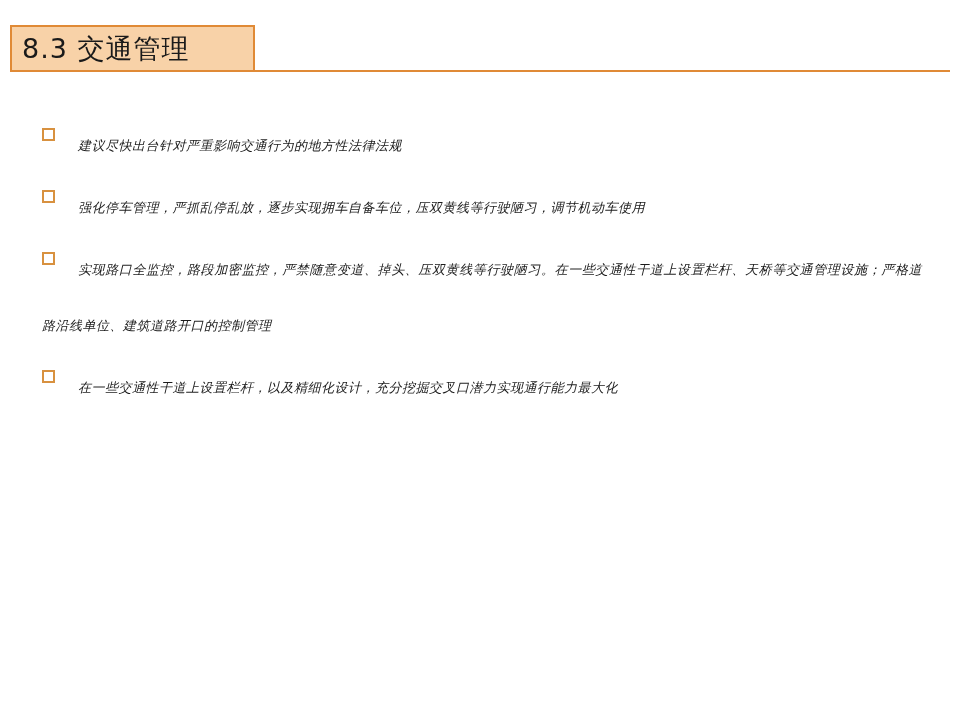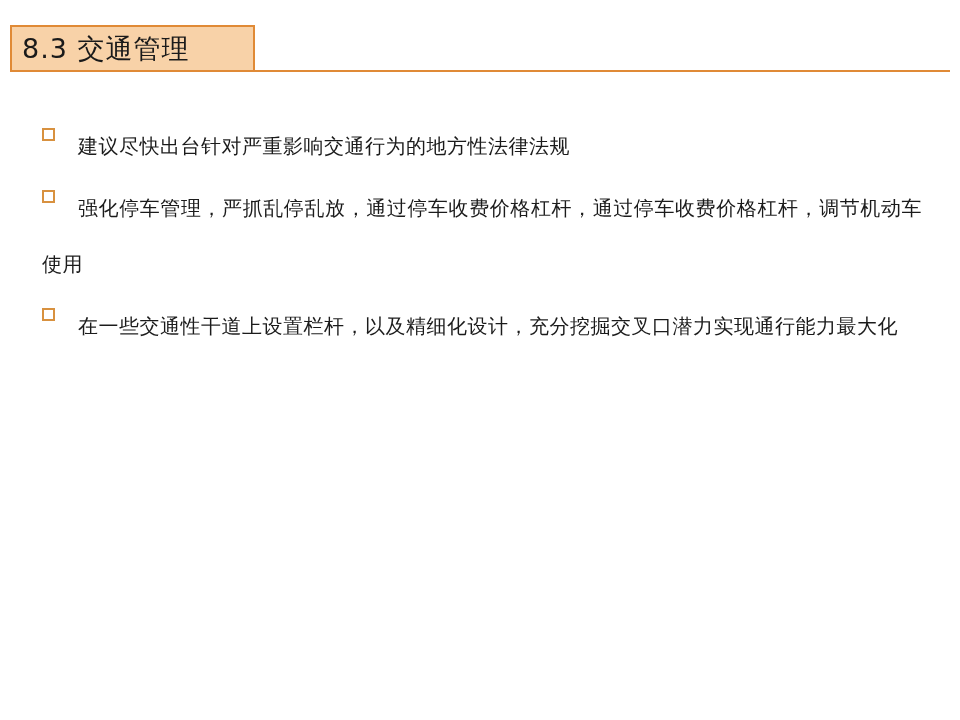--- a/index.html
+++ b/index.html
@@ -68,49 +68,54 @@
     width: 13px;
     height: 13px;
     border: 2px solid #d8913f;
     box-sizing: border-box;
     background: #ffffff;
   }
   .bullet-text {
     display: block;
     padding-left: 0px;
     text-indent: 36px;
-    font-size: 20px;
+    font-size: 13px;
     line-height: 56px;
     color: #1b1b1b;
     letter-spacing: 0.5px;
     text-align: justify;
     white-space: normal;
+    font-style: italic;
   }
 </style>
 </head>
 <body>
 
 <div class="slide">
 
   <div class="title-box"></div>
   <div class="title-text">8.3 交通管理</div>
   <div class="title-rule"></div>
 
   <div class="body-area">
 
     <div class="bullet-block">
       <span class="bullet-marker"></span>
       <span class="bullet-text">建议尽快出台针对严重影响交通行为的地方性法律法规</span>
     </div>
 
     <div class="bullet-block">
       <span class="bullet-marker"></span>
-      <span class="bullet-text">强化停车管理，严抓乱停乱放，通过停车收费价格杠杆，通过停车收费价格杠杆，调节机动车使用</span>
+      <span class="bullet-text">强化停车管理，严抓乱停乱放，逐步实现拥车自备车位，压双黄线等行驶陋习，调节机动车使用</span>
     </div>
 
+    <div class="bullet-block">
+      <span class="bullet-marker"></span>
+      <span class="bullet-text">实现路口全监控，路段加密监控，严禁随意变道、掉头、压双黄线等行驶陋习。在一些交通性干道上设置栏杆、天桥等交通管理设施；严格道路沿线单位、建筑道路开口的控制管理</span>
+    </div>
 
     <div class="bullet-block">
       <span class="bullet-marker"></span>
       <span class="bullet-text">在一些交通性干道上设置栏杆，以及精细化设计，充分挖掘交叉口潜力实现通行能力最大化</span>
     </div>
 
   </div>
 </div>
 
 </body></html>

